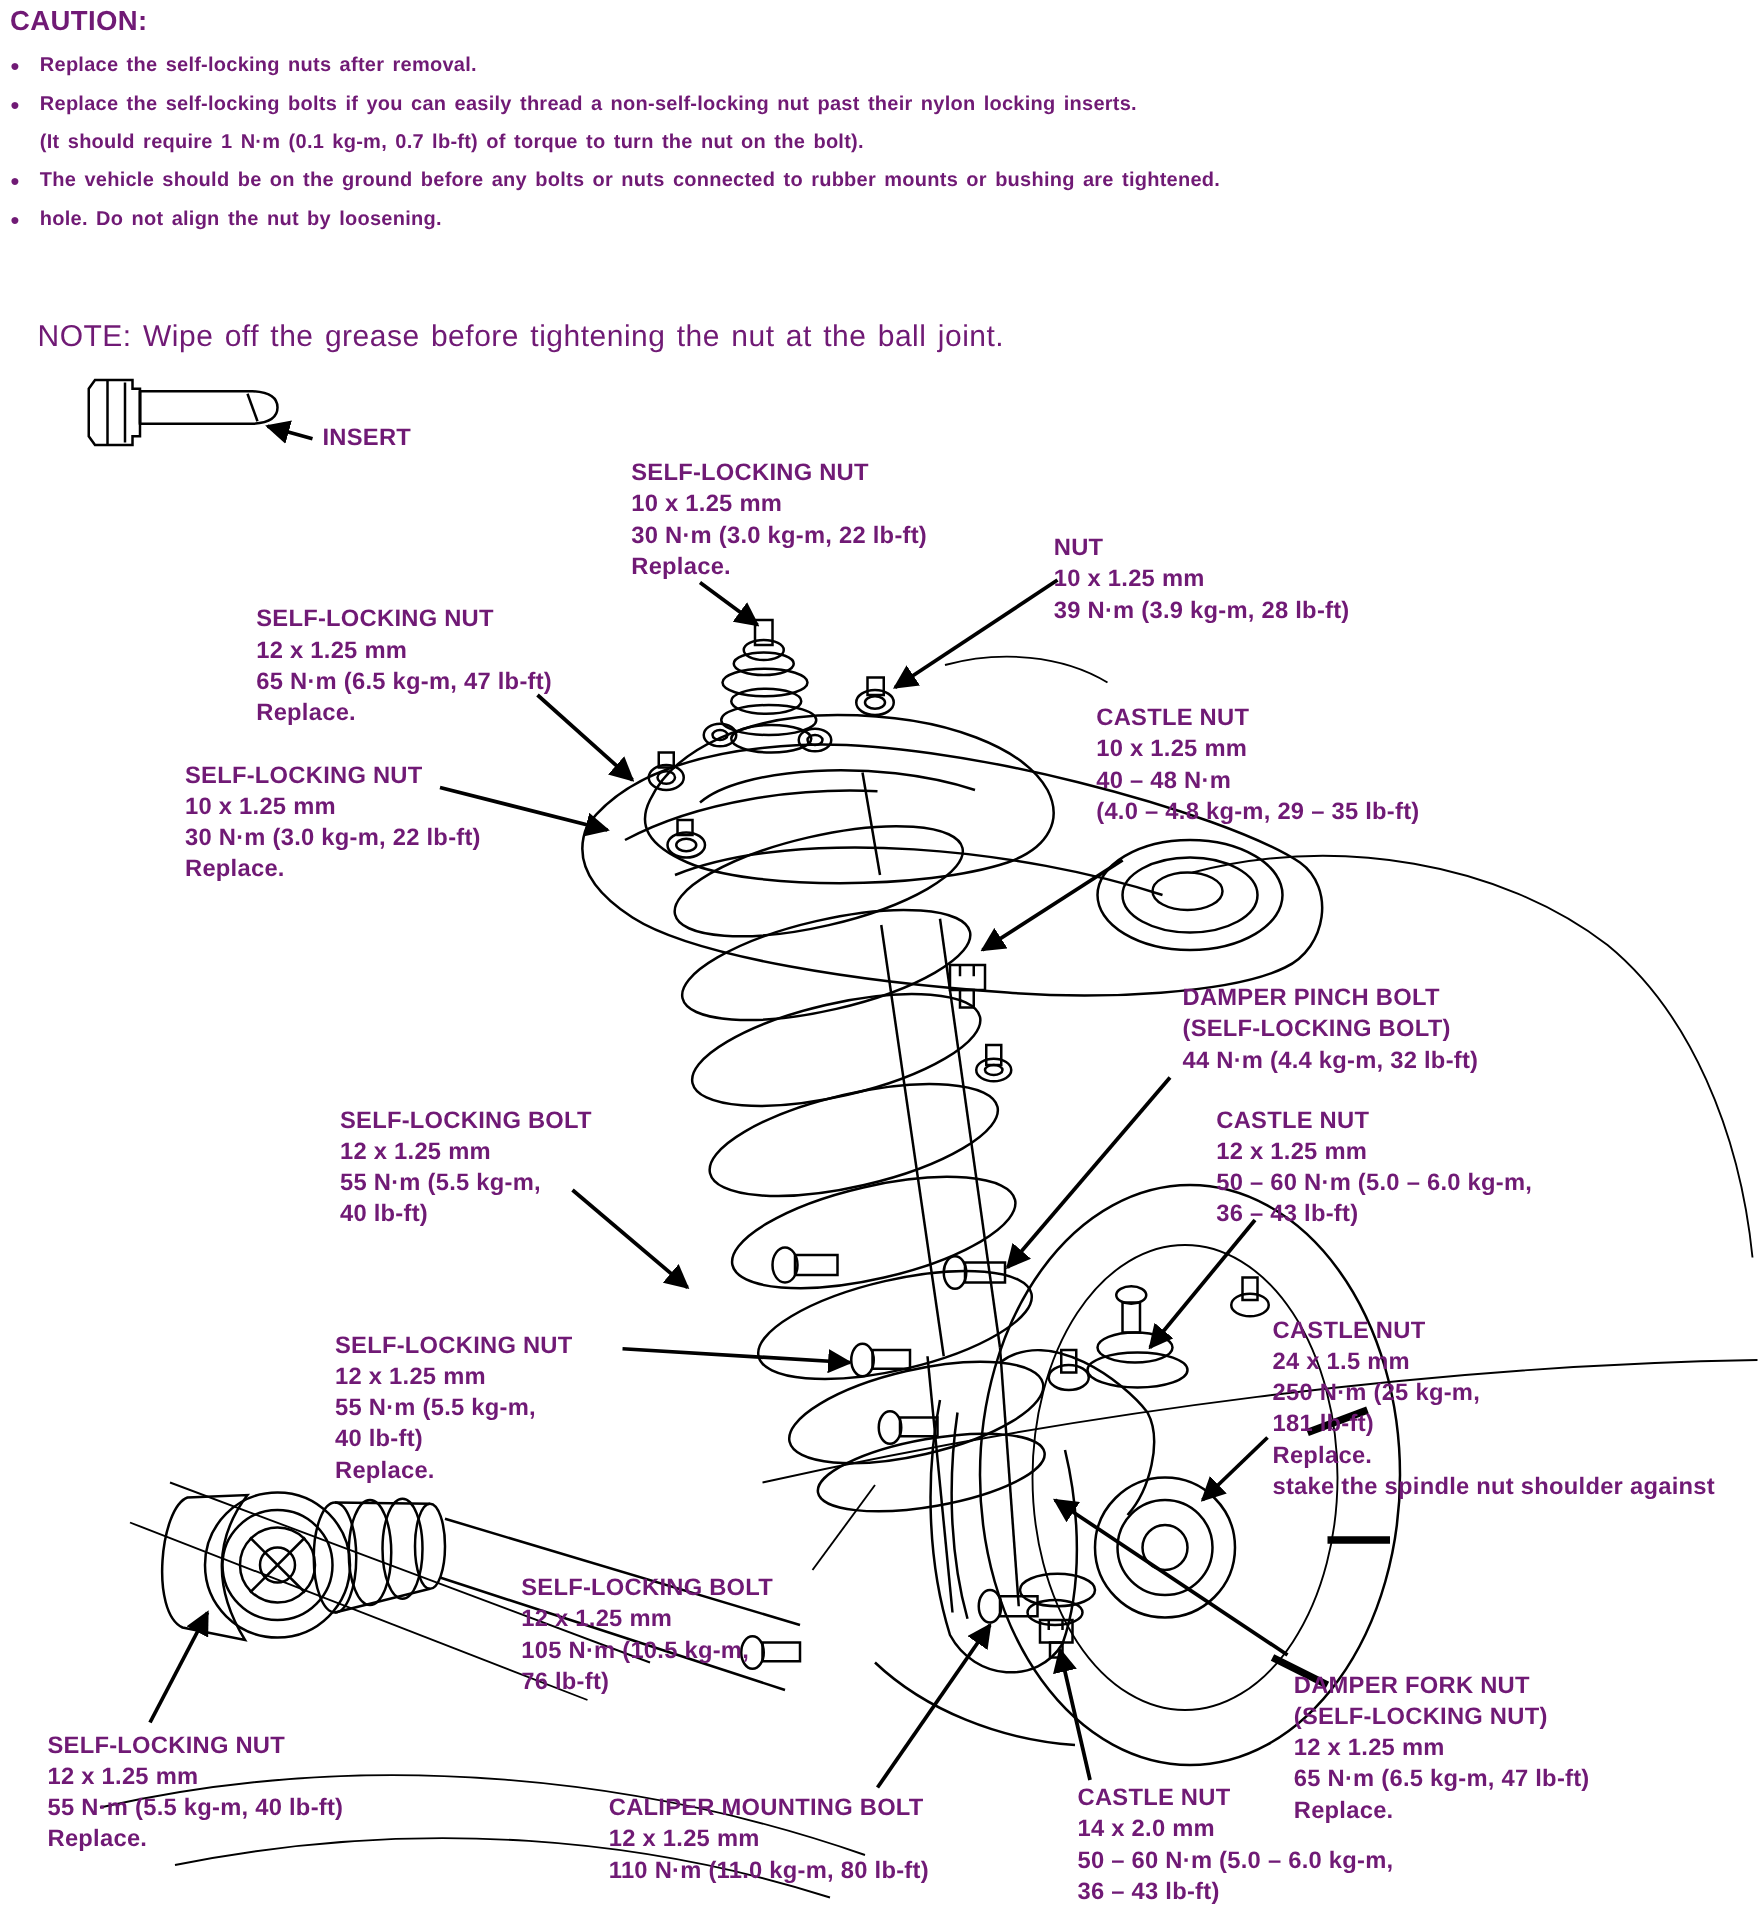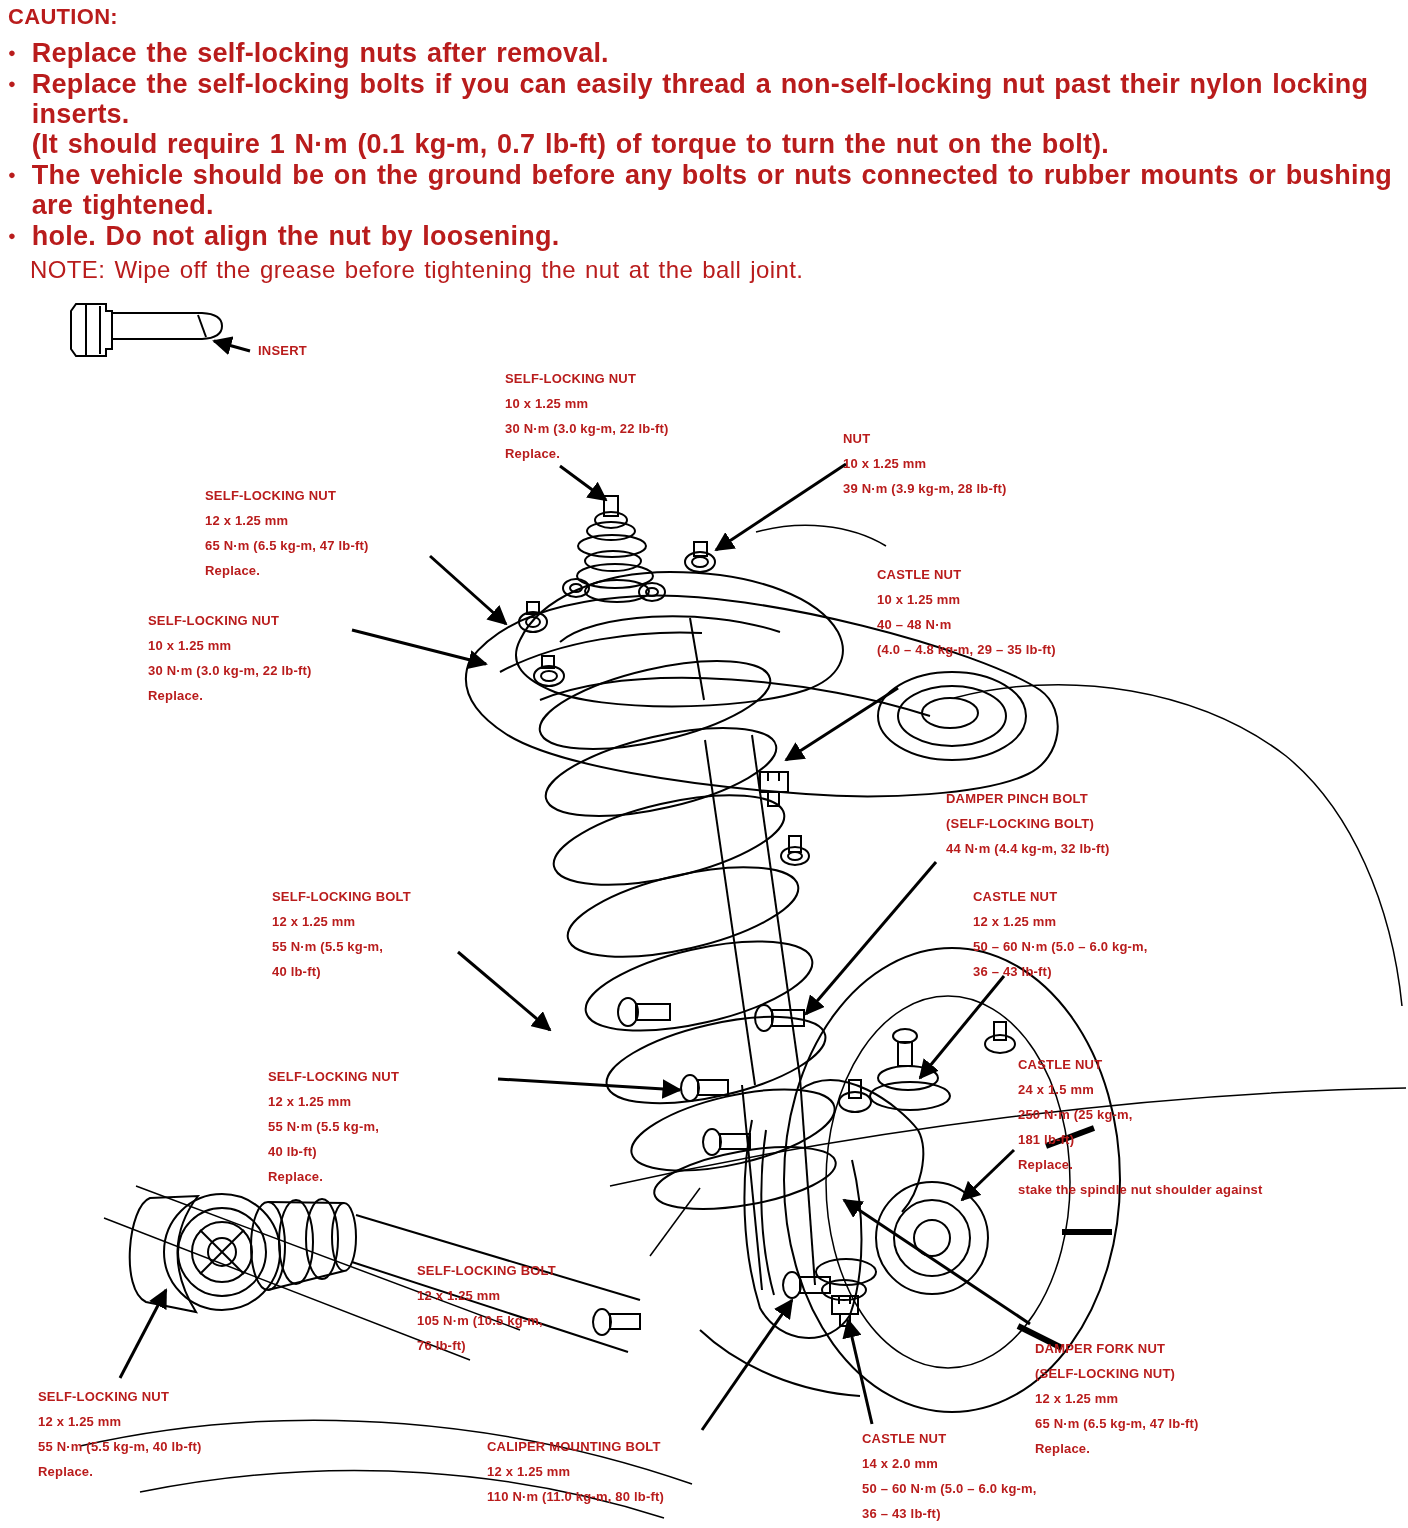--- a/index.html
+++ b/index.html
@@ -1,30 +1,30 @@
 <!DOCTYPE html>
 <html><head>
 <meta charset="utf-8">
 <style>
   html,body{margin:0;padding:0;background:#fff;}
-  #page{position:relative;width:1408px;height:1528px;background:#fff;color:#b91c1c;
+  #page{position:relative;width:1408px;height:1528px;background:#fff;color:#701a75;
         font-family:"Liberation Sans",sans-serif;overflow:hidden;}
   #art{position:absolute;left:0;top:0;width:1408px;height:1528px;}
   #art path,#art line,#art ellipse,#art circle,#art rect{fill:none;stroke:#000;stroke-width:2;}
   #art .thin{stroke-width:1.5;}
   #art .leader{stroke-width:3;}
   #art .stud{stroke-width:6;}
   .caution{position:absolute;left:8px;top:4px;width:1392px;}
   .caution-title{font-size:22px;font-weight:700;letter-spacing:.3px;margin-bottom:8px;}
   .bullet{display:flex;gap:16px;margin-bottom:1px;}
   .bullet .dot{font-size:13px;line-height:30px;}
-  .bullet .btext{font-size:27px;line-height:30px;font-weight:700;letter-spacing:.2px;word-spacing:2px;}
+  .bullet .btext{font-size:16px;line-height:30px;font-weight:700;letter-spacing:.2px;word-spacing:2px;}
   .note-line{position:absolute;left:30px;top:256px;font-size:24px;font-weight:400;
              letter-spacing:.4px;word-spacing:2px;}
-  .callout{position:absolute;font-size:13px;line-height:25px;font-weight:700;
+  .callout{position:absolute;font-size:19px;line-height:25px;font-weight:700;
            letter-spacing:.2px;white-space:nowrap;}
 </style>
 </head>
 <body>
 
 <div id="page">
 
   <svg id="art" viewBox="0 0 1408 1528">
     <defs>
       <marker id="ah" viewBox="0 0 10 10" refX="9" refY="5" markerWidth="6.5" markerHeight="6.5" orient="auto-start-reverse">

